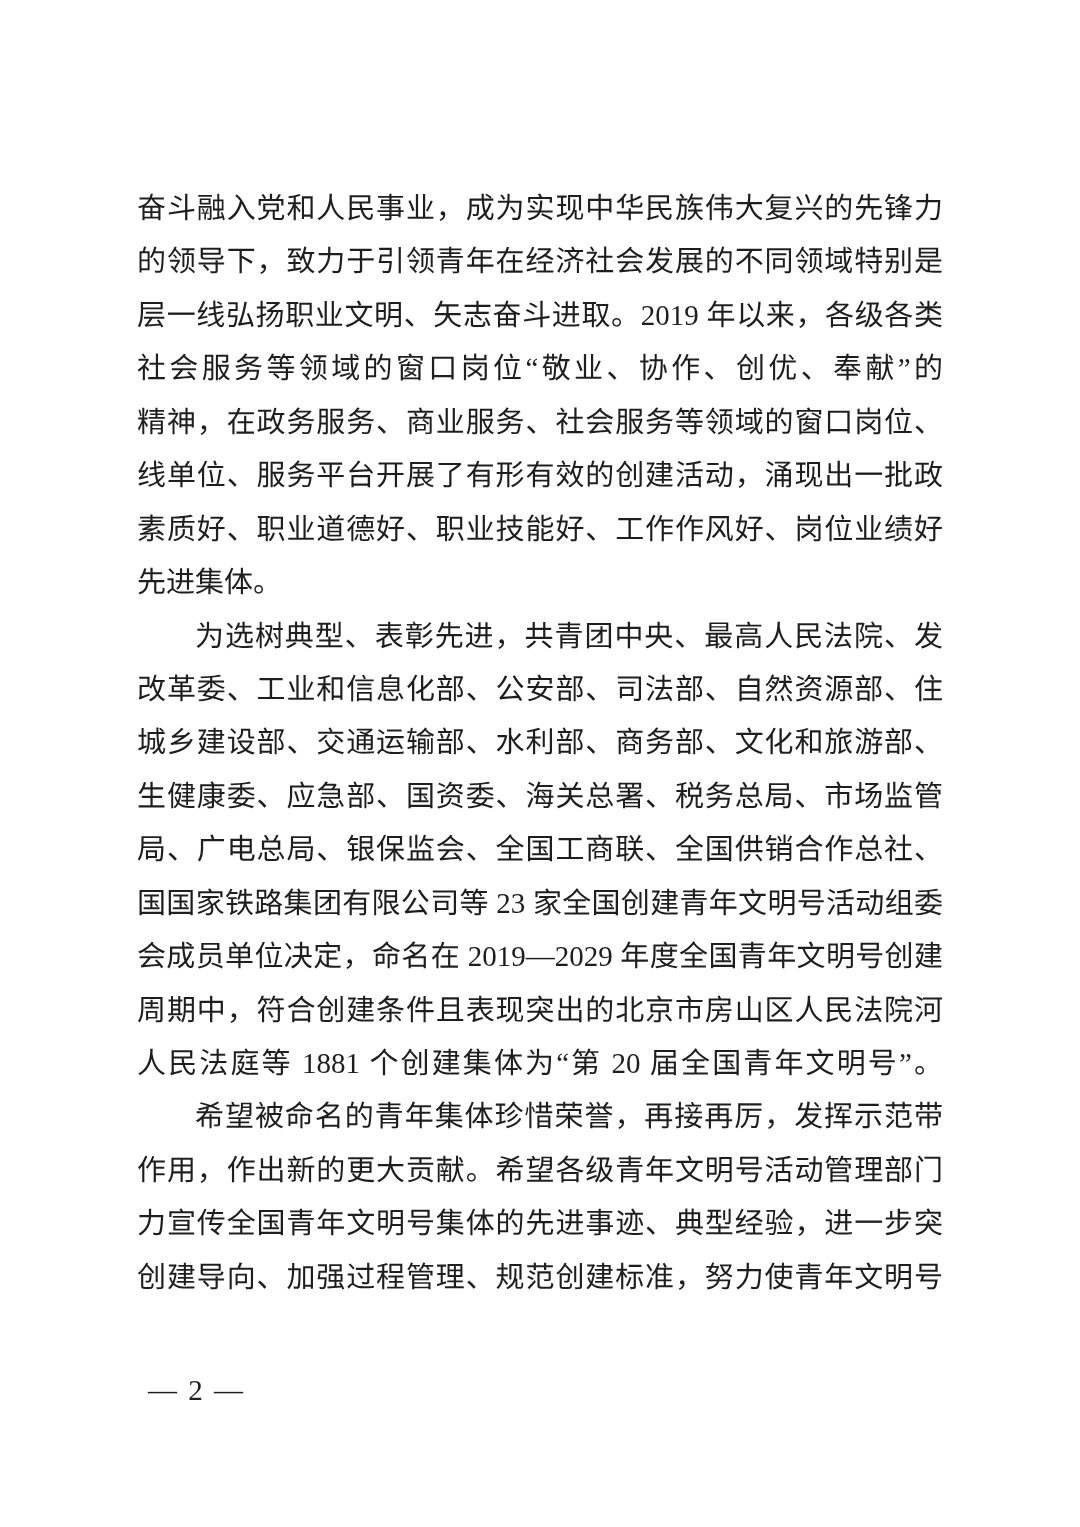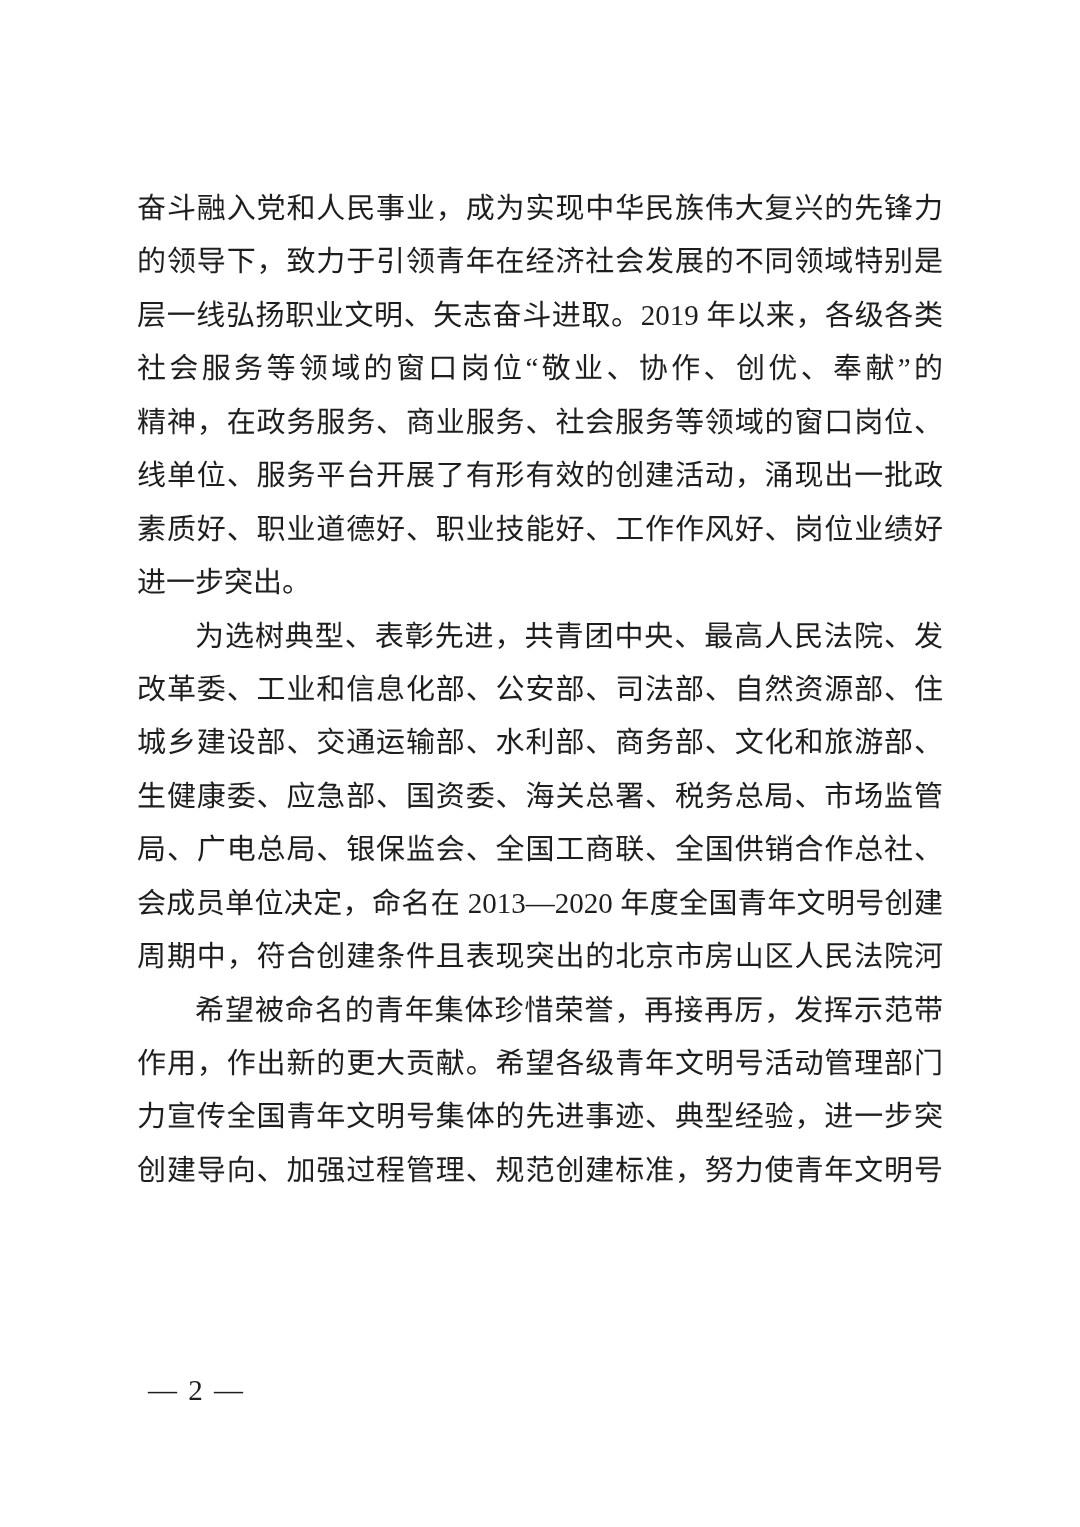--- a/index.html
+++ b/index.html
@@ -54,27 +54,29 @@
 
 <div class="page">
   <div class="body-text" id="body-text">
       <div class="line">奋斗融入党和人民事业，成为实现中华民族伟大复兴的先锋力</div>
       <div class="line">的领导下，致力于引领青年在经济社会发展的不同领域特别是基</div>
       <div class="line">层一线弘扬职业文明、矢志奋斗进取。2019 年以来，各级各类青</div>
       <div class="line">社会服务等领域的窗口岗位“敬业、协作、创优、奉献”的</div>
       <div class="line">精神，在政务服务、商业服务、社会服务等领域的窗口岗位、一</div>
       <div class="line">线单位、服务平台开展了有形有效的创建活动，涌现出一批政治</div>
       <div class="line">素质好、职业道德好、职业技能好、工作作风好、岗位业绩好的</div>
-      <div class="line no-stretch">进一步突出。</div>
+      <div class="line no-stretch">先进集体。</div>
       <div class="line indent">为选树典型、表彰先进，共青团中央、最高人民法院、发展</div>
       <div class="line">改革委、工业和信息化部、公安部、司法部、自然资源部、住房</div>
       <div class="line">城乡建设部、交通运输部、水利部、商务部、文化和旅游部、卫</div>
       <div class="line">生健康委、应急部、国资委、海关总署、税务总局、市场监管总</div>
       <div class="line">局、广电总局、银保监会、全国工商联、全国供销合作总社、中</div>
-      <div class="line">会成员单位决定，命名在 2013—2020 年度全国青年文明号创建</div>
+      <div class="line">国国家铁路集团有限公司等 23 家全国创建青年文明号活动组委</div>
+      <div class="line">会成员单位决定，命名在 2019—2029 年度全国青年文明号创建</div>
       <div class="line">周期中，符合创建条件且表现突出的北京市房山区人民法院河北</div>
+      <div class="line">人民法庭等 1881 个创建集体为“第 20 届全国青年文明号”。</div>
       <div class="line indent">希望被命名的青年集体珍惜荣誉，再接再厉，发挥示范带动</div>
       <div class="line">作用，作出新的更大贡献。希望各级青年文明号活动管理部门大</div>
       <div class="line">力宣传全国青年文明号集体的先进事迹、典型经验，进一步突出</div>
       <div class="line">创建导向、加强过程管理、规范创建标准，努力使青年文明号活</div>
     </div>
   <div class="footer">— 2 —</div>
 </div>
 
 </body></html>

